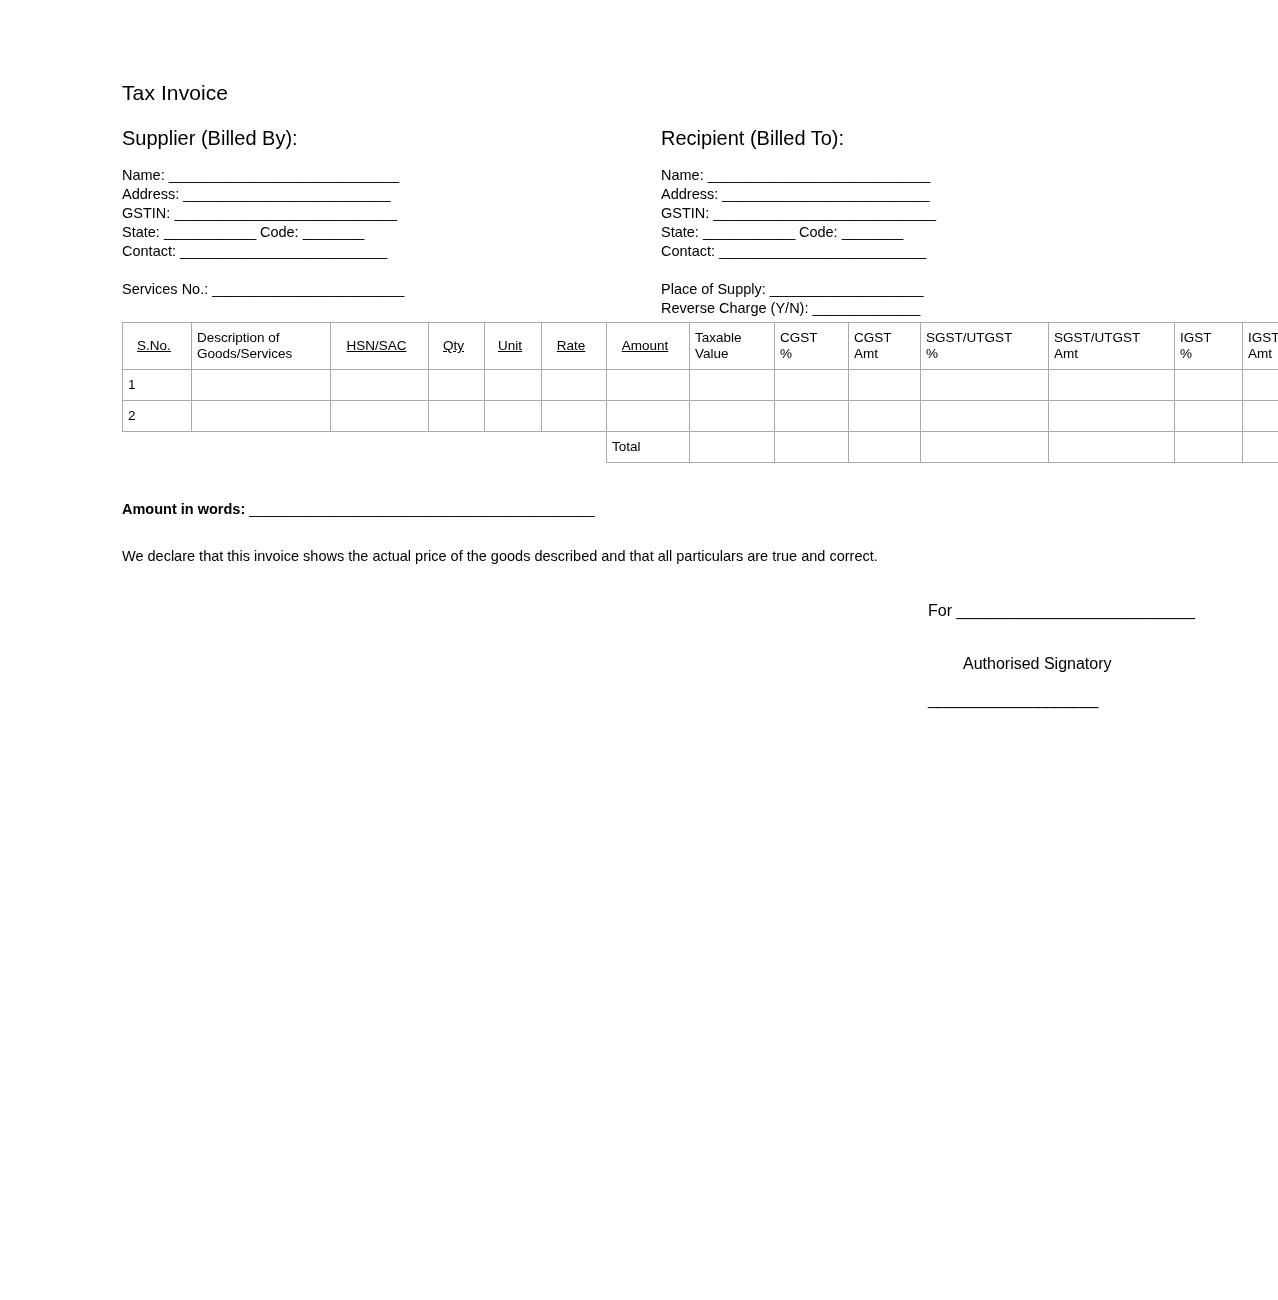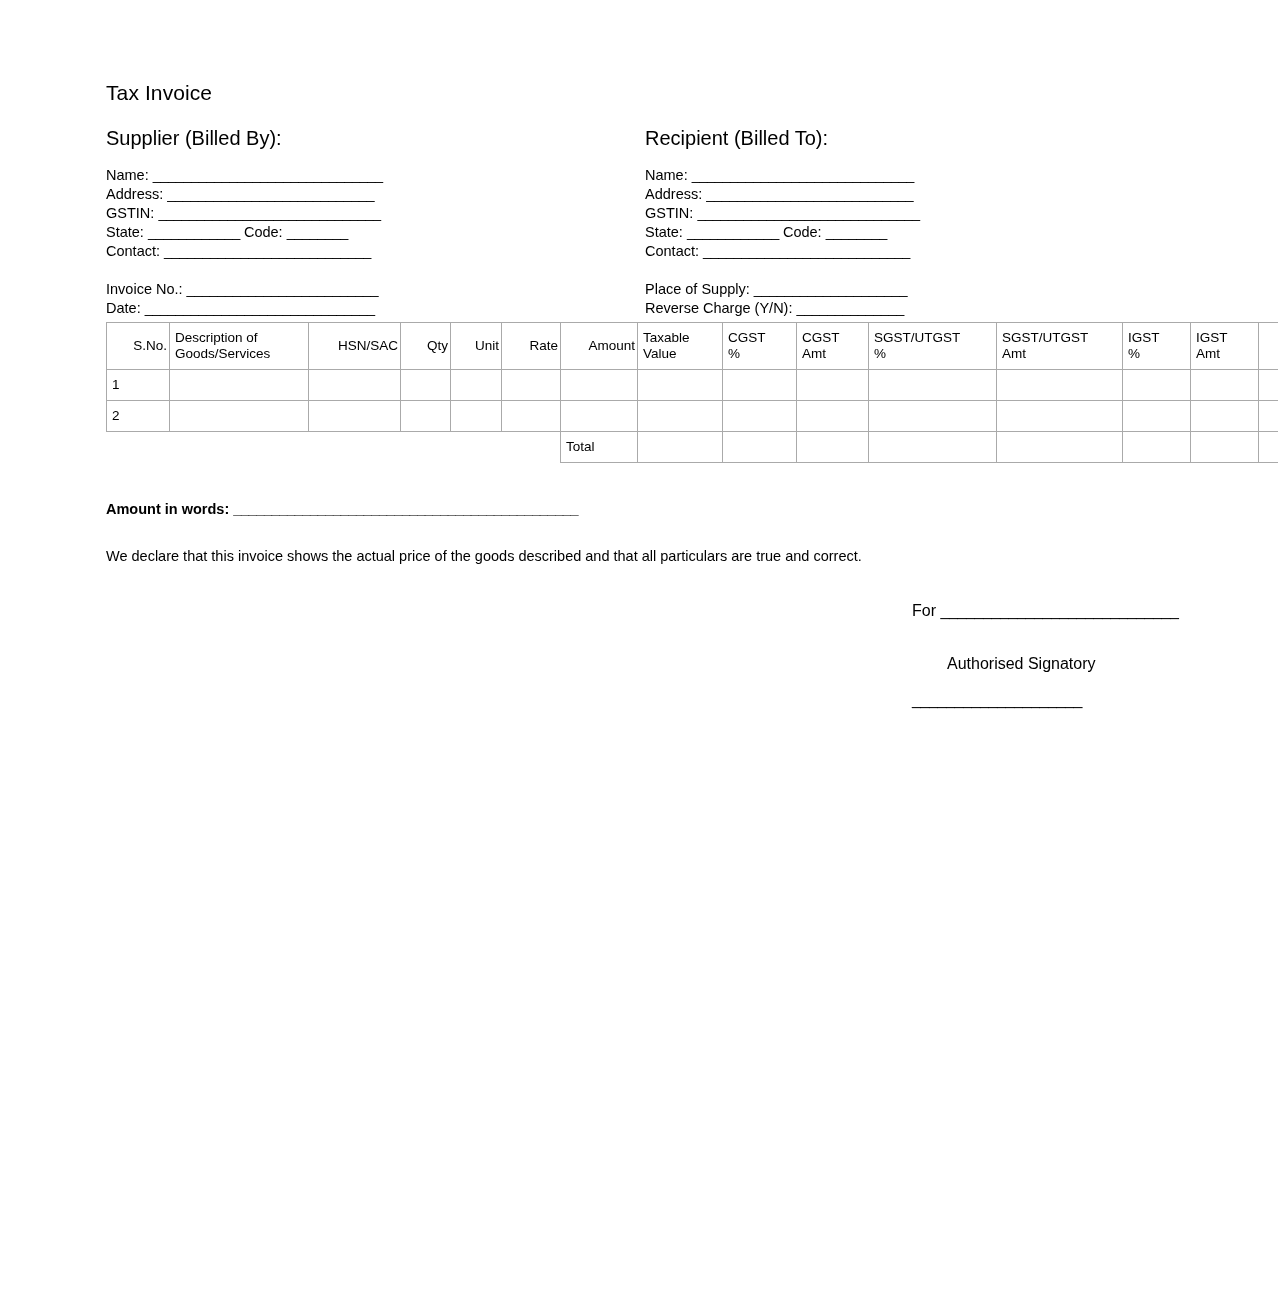--- a/index.html
+++ b/index.html
@@ -11,21 +11,21 @@
     width: 1278px;
     height: 1300px;
     font-family: "Liberation Sans", sans-serif;
     color: #000000;
     position: relative;
     overflow: hidden;
   }
 
   .page {
     position: absolute;
-    left: 106px;
+    left: 122px;
     top: 80px;
     width: 1090px;
   }
 
   
   .doc-title {
     font-size: 21px;
     line-height: 26px;
     font-weight: normal;
     margin: 0 0 22px 0;
@@ -76,23 +76,24 @@
     line-height: 16px;
     padding: 4px 5px;
     vertical-align: middle;
     color: #000;
   }
   .items-table td.hcell {
     height: 38px;
     vertical-align: middle;
   }
   .items-table td.center {
-    text-align: right;
+    text-align: center;
     padding-left: 2px;
-    padding-right: 2px;
+    padding-right: 8px;
+    text-decoration: underline;
   }
   .items-table td.body-cell {
     height: 22px;
   }
   .items-table td.blank-cell {
     border: 0 none;
     background: transparent;
   }
 
   
@@ -114,21 +115,21 @@
 
   
   .amount-words {
     margin-top: 37px;
     font-size: 14.5px;
     line-height: 19px;
     font-weight: bold;
     white-space: pre;
   }
   .amount-words .blank {
-    font-weight: bold;
+    font-weight: normal;
   }
 
   .declaration {
     margin-top: 28px;
     font-size: 14.5px;
     line-height: 19px;
   }
   .declaration-label {
     font-weight: bold;
     display: block;
@@ -175,23 +176,22 @@
       <div class="field-line"><span>Address: </span><span class="blank">___________________________</span></div>
 
       <div class="field-line"><span>GSTIN: </span><span class="blank">_____________________________</span></div>
 
       <div class="field-line"><span>State: </span><span class="blank">____________</span><span> Code: </span><span class="blank">________</span></div>
 
       <div class="field-line"><span>Contact: </span><span class="blank">___________________________</span></div>
 
       <div class="field-gap"></div>
 
-      <div class="field-line"><span>Invoice No.: </span><span class="blank">_________________________</span></div>
-
-      <div class="field-line"><span>Date: </span><span class="blank">______________________________</span></div>
+      <div class="field-line"><span>Services No.: </span><span class="blank">_________________________</span></div>
+
     </div>
 
     <div class="party party-recipient">
       <div class="party-heading">Recipient (Billed To):</div>
 
       <div class="field-line"><span>Name: </span><span class="blank">_____________________________</span></div>
 
       <div class="field-line"><span>Address: </span><span class="blank">___________________________</span></div>
 
       <div class="field-line"><span>GSTIN: </span><span class="blank">_____________________________</span></div>

